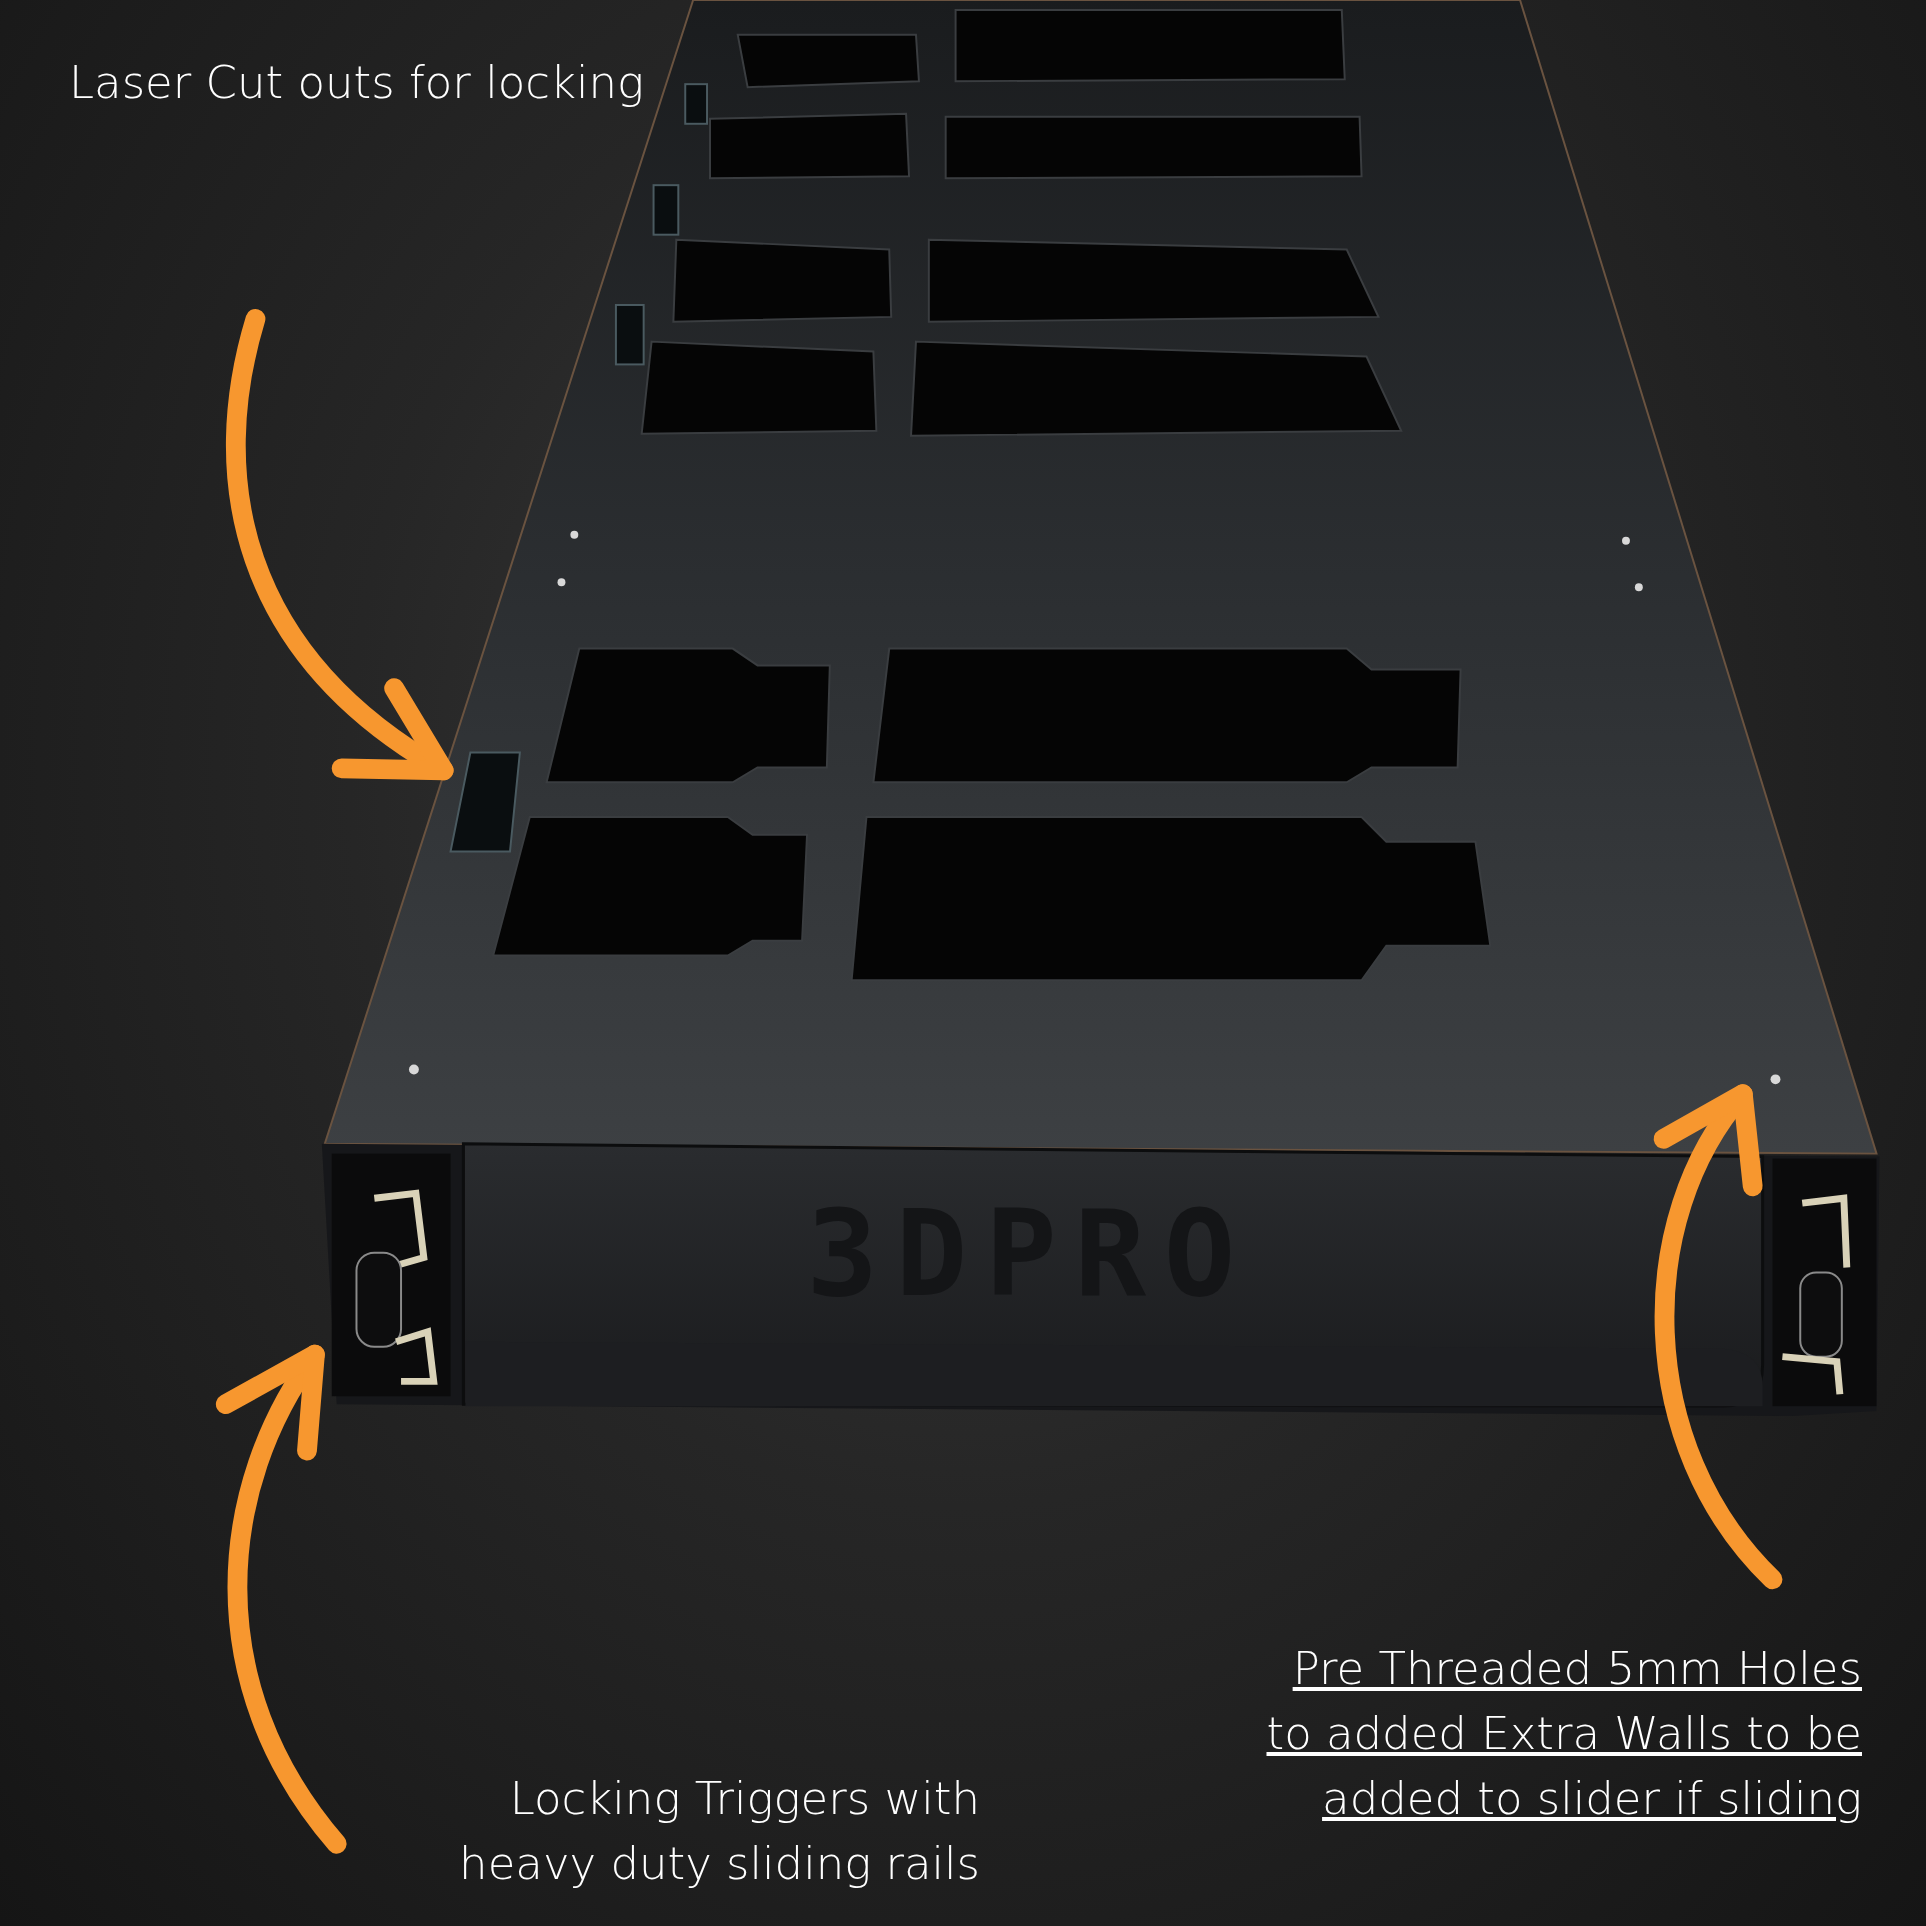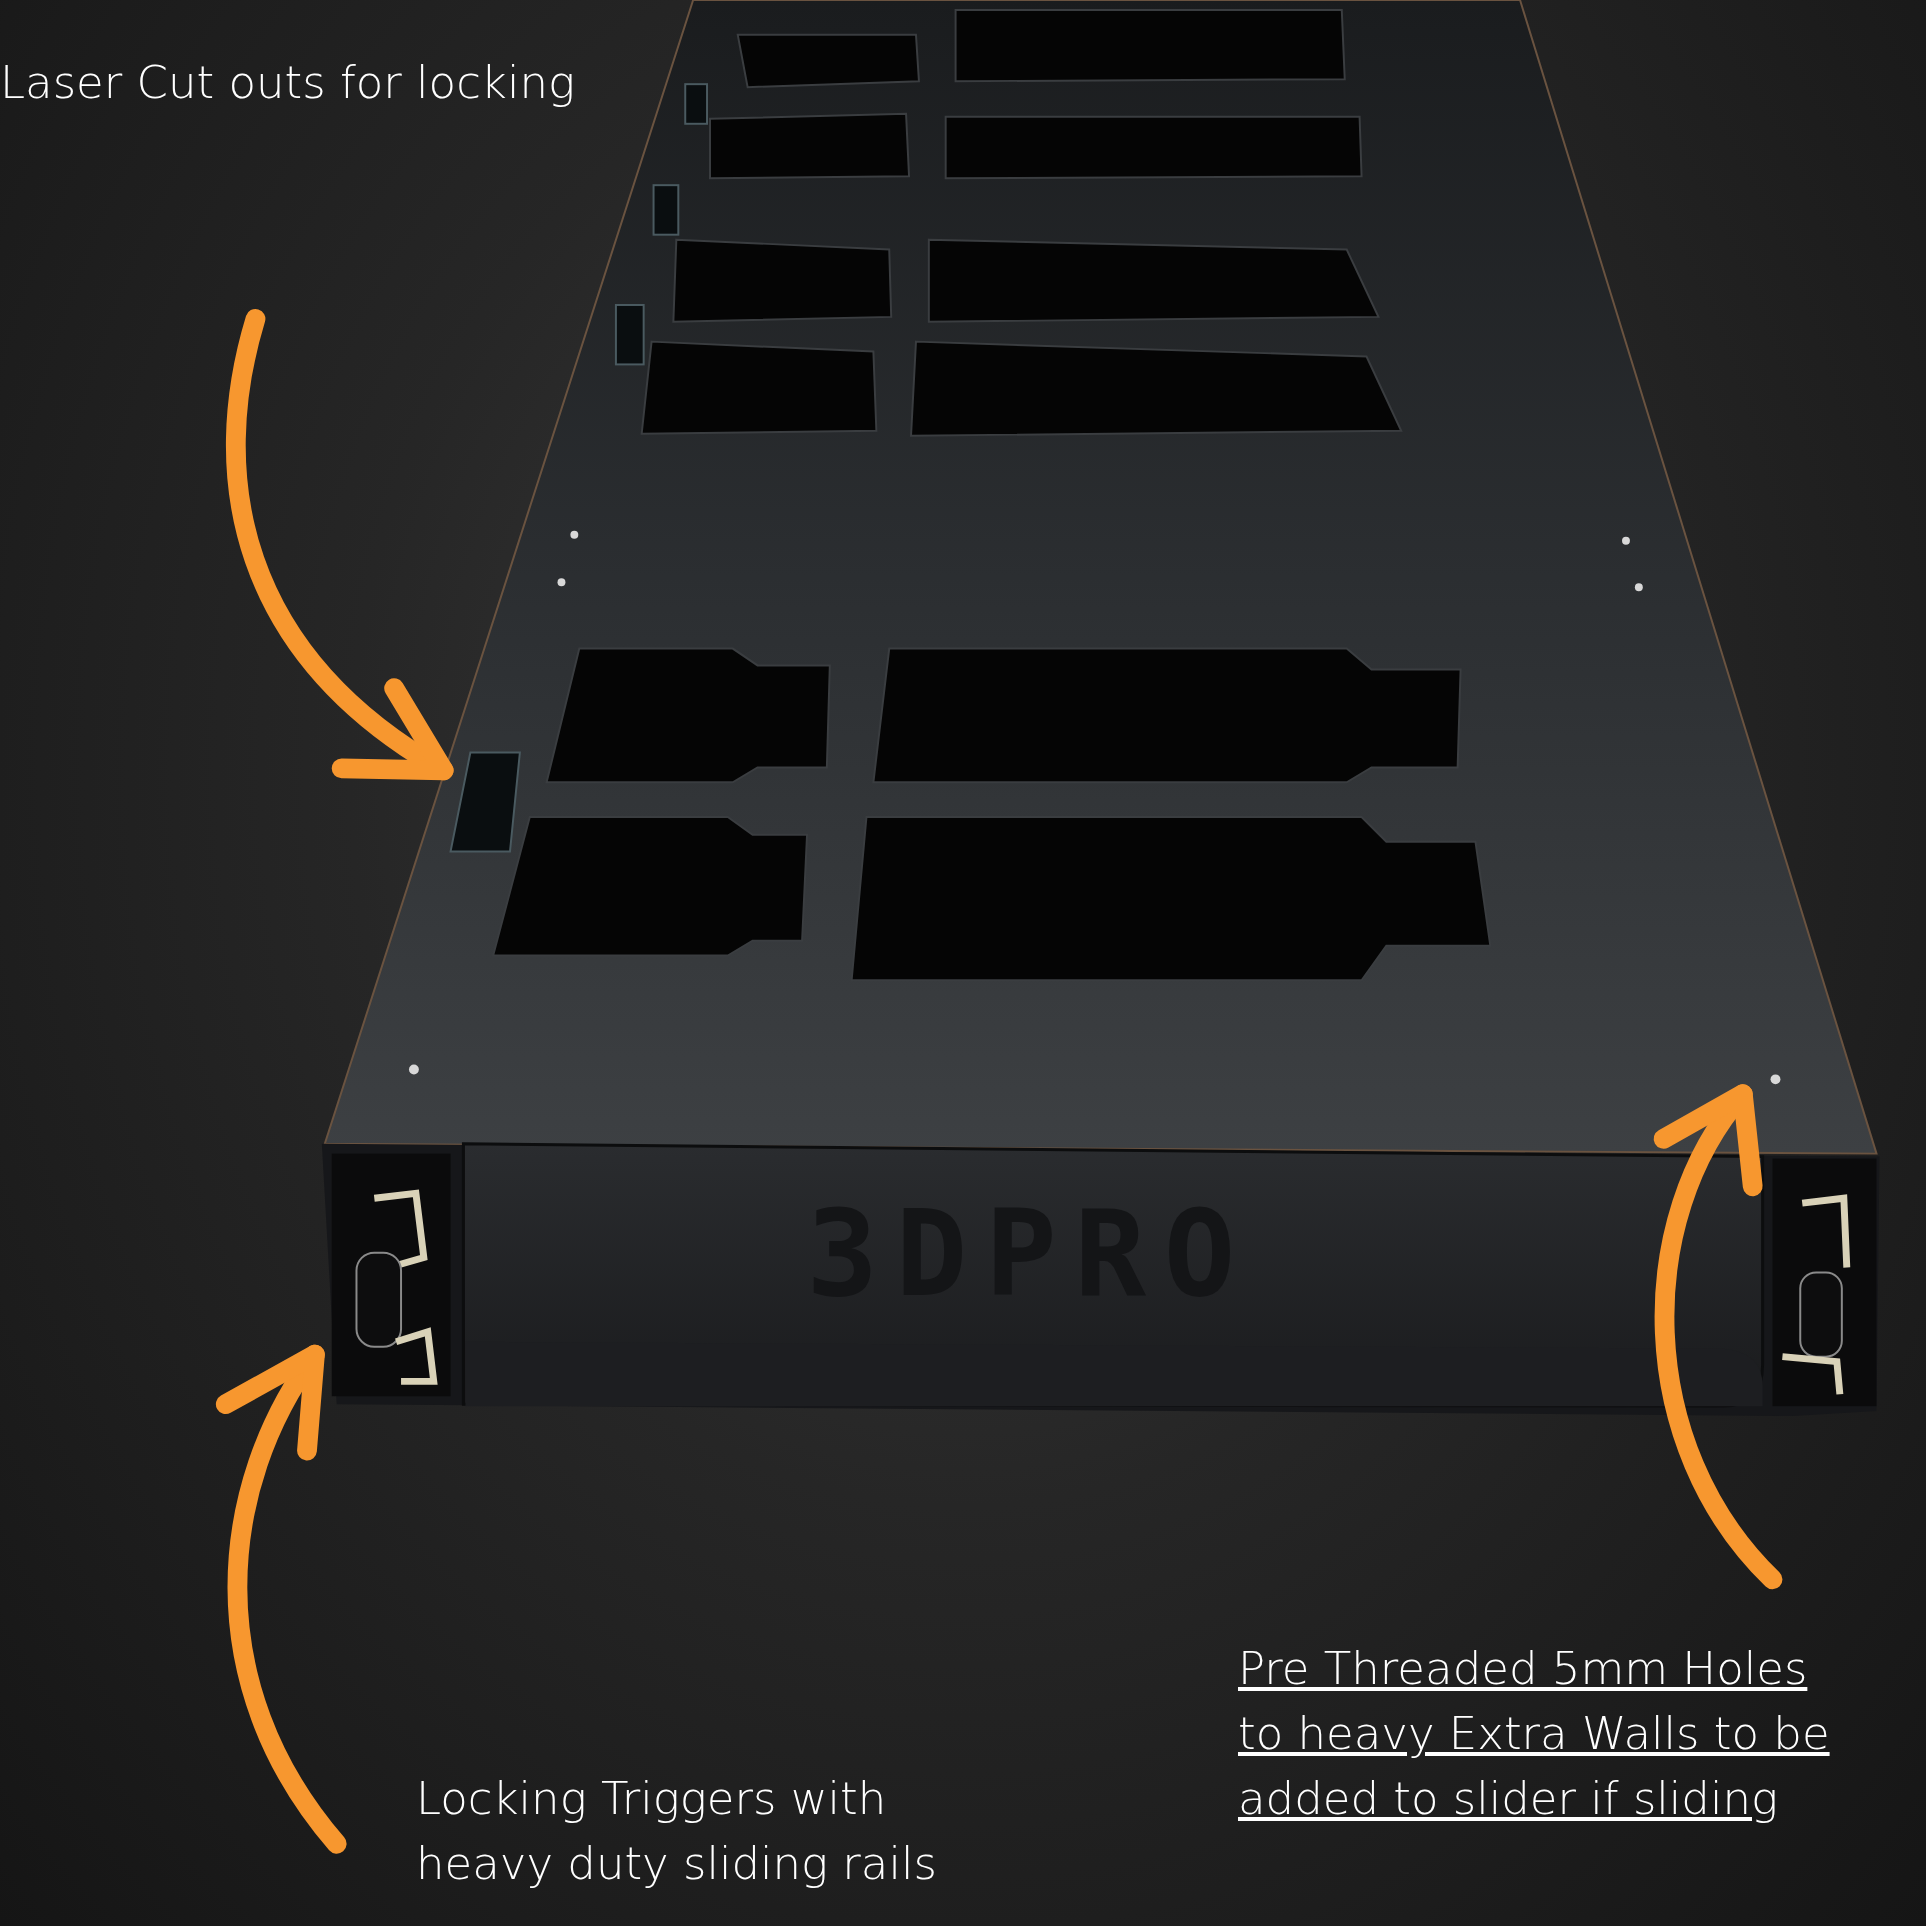--- a/index.html
+++ b/index.html
@@ -1,21 +1,21 @@
 <!DOCTYPE html>
 <html><head>
 <meta charset="utf-8">
 <style>
   html, body { margin:0; padding:0; }
   body { width:1927px; height:1927px; overflow:hidden; background:#1c1c1c; }
   .stage { position:relative; width:1927px; height:1927px;
     background: radial-gradient(ellipse at 50% 40%, #3a3a3a 0%, #262626 45%, #151515 100%); }
   svg.product { position:absolute; left:0; top:0; }
   .caption { position:absolute; color:#ffffff; font-family:"DejaVu Sans", sans-serif;
-    font-weight:300; text-align:left; line-height:65px; font-size:45px; white-space:nowrap; }
+    font-weight:300; text-align:right; line-height:65px; font-size:45px; white-space:nowrap; }
   .caption div { display:block; }
   #cap-laser { left:0; top:50px; width:644px; }
   #cap-lock { left:416px; top:1738px; width:564px;margin-top:28px; }
   #cap-holes { left:1238px; top:1636px; width:624px;text-decoration:underline; }
 </style>
 </head>
 <body>
 
 <div class="stage">
 
@@ -108,17 +108,17 @@
     <div>Laser Cut outs for locking</div>
   </div>
 
   <div class="caption" id="cap-lock">
     <div>Locking Triggers with</div>
     <div>heavy duty sliding rails</div>
   </div>
 
   <div class="caption" id="cap-holes">
     <div>Pre Threaded 5mm Holes</div>
-    <div>to heavy Extra Walls to be</div>
+    <div>to added Extra Walls to be</div>
     <div>added to slider if sliding</div>
   </div>
 </div>
 
 
 </body></html>

